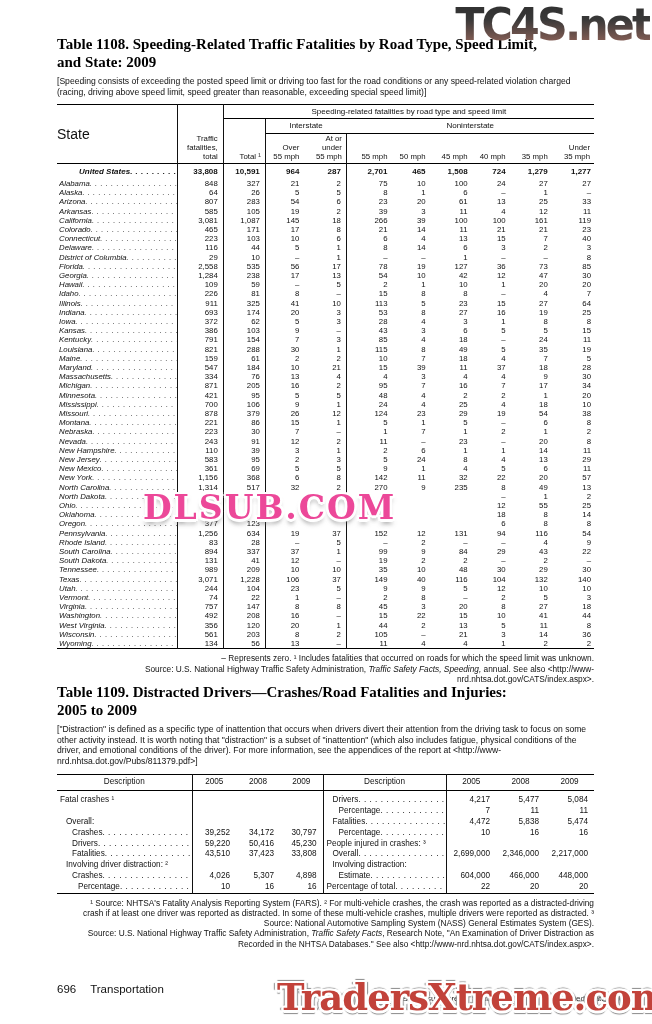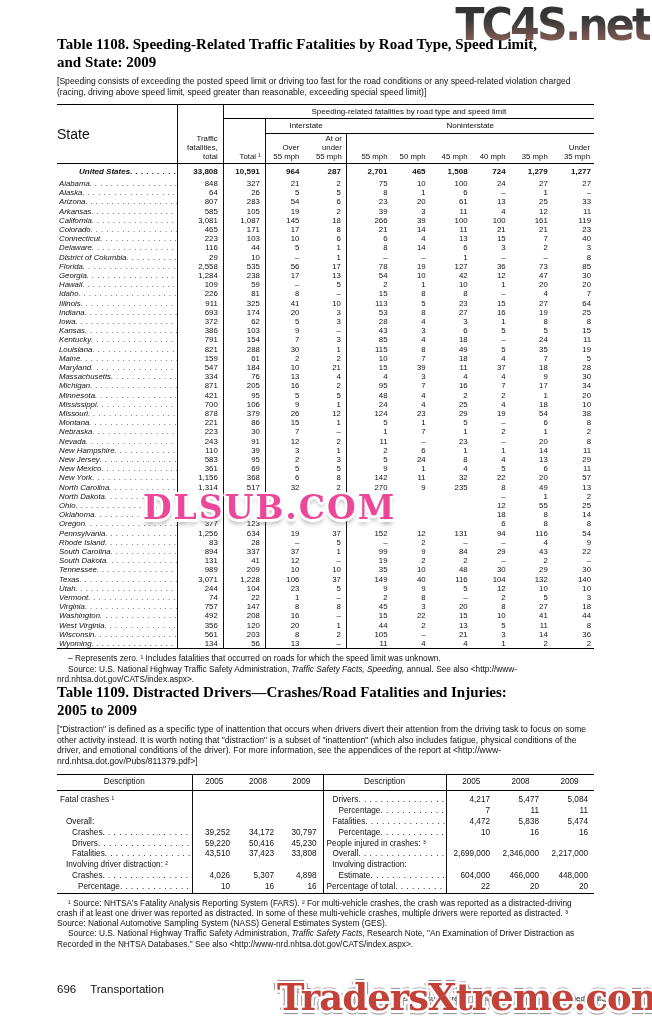--- a/index.html
+++ b/index.html
@@ -33,21 +33,21 @@
   .nm{white-space:nowrap;}
   .dots{flex:1;overflow:hidden;white-space:nowrap;color:#111;}
   .dots::after{content:" . . . . . . . . . . . . . . . . . . . . . . . . . . . . . . . . . . ";letter-spacing:0.5px;}
   .t1108 td.lbl{padding-left:2px;font-style:italic;}
   .t1108 tr.us-row td{font-weight:bold;padding-top:2.5px;padding-bottom:3px;font-size:8px;}
   .t1108 tr.us-row td.lbl{padding-left:22px;}
 
   
   .footnotes{margin-top:4px;}
   .fn{font-size:8.3px;line-height:10.3px;margin:0;color:#111;}
-  .fn.ind{text-indent:11px;}
+  .fn.ind{text-indent:11px;text-align:right;}
   .ital{font-style:italic;}
 
   
   .t1109{width:537px;border-top:1.6px solid #000;border-bottom:1.8px solid #000;margin-top:2px;}
   .t1109 th,.t1109 td{font-size:8.2px;line-height:10.8px;padding:0;font-weight:normal;}
   .t1109 thead th{border-bottom:1.4px solid #000;text-align:center;padding:2.5px 0;}
   .t1109 .b-r{border-right:0.8px solid #111;}
   .t1109 td.num{text-align:right;padding-right:6px;white-space:nowrap;}
   .t1109 td.lbl{padding-left:3px;}
   .t1109 tbody tr:first-child td{padding-top:4px;}

